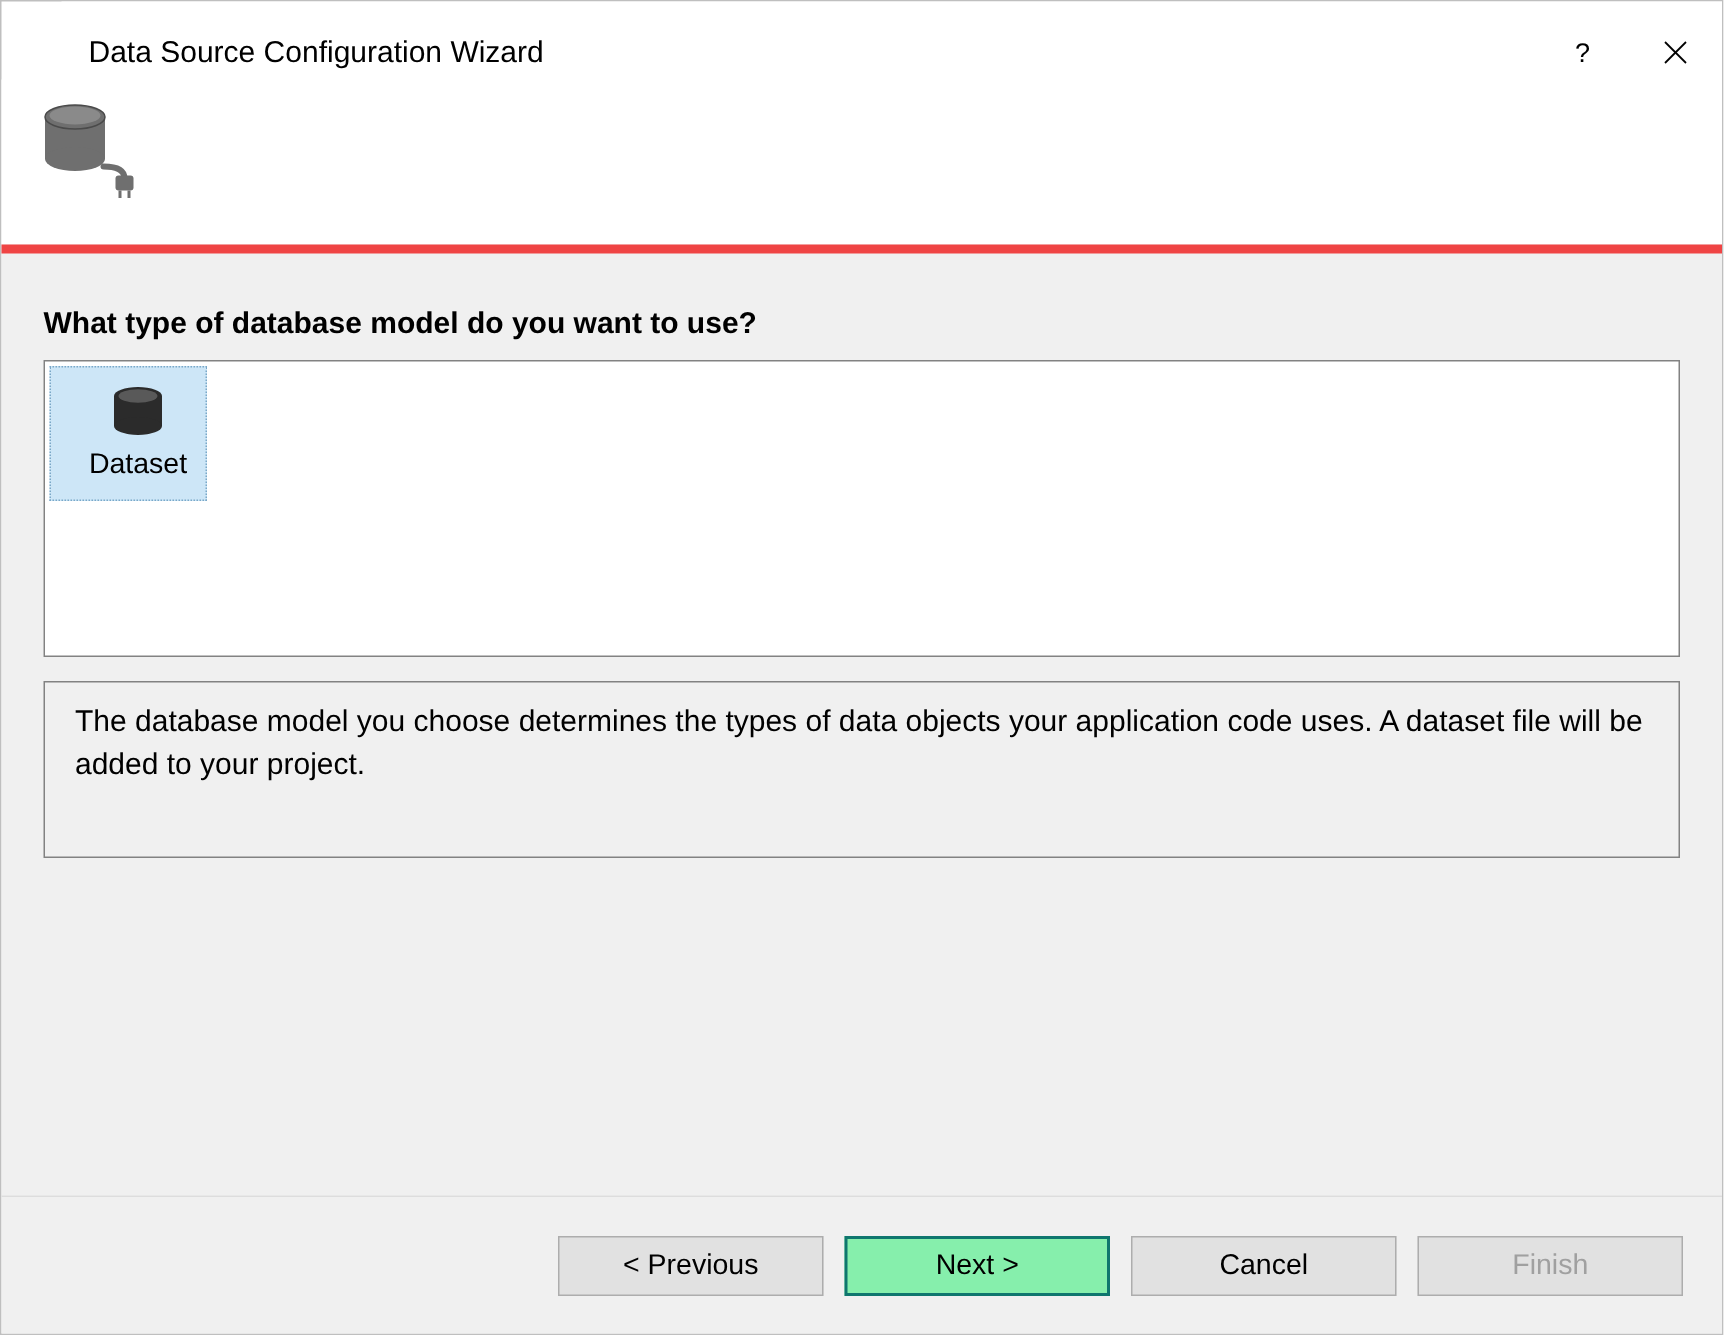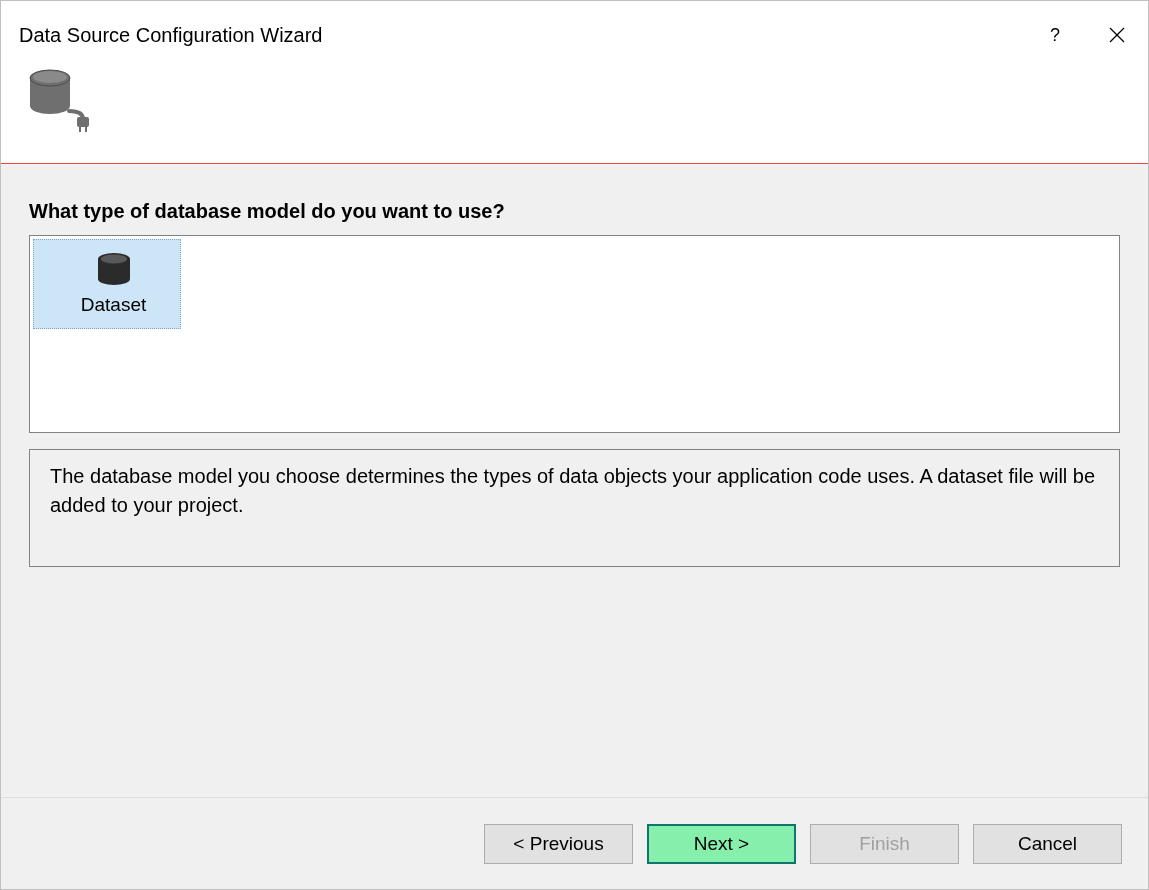--- a/index.html
+++ b/index.html
@@ -17,20 +17,21 @@
     flex-direction: column;
     background: #ffffff;
   }
   
   .titlebar {
     height: 52px;
     display: flex;
     align-items: center;
     padding: 16px 0 0 18px;
     background: #ffffff;
+    margin-left: 40px;
   }
   .titlebar-title {
     font-size: 20px;
     color: #000;
     flex: 1;
   }
   .titlebar-btn {
     width: 62px;
     height: 52px;
     display: flex;
@@ -58,41 +59,41 @@
     font-size: 24px;
     font-weight: 700;
     color: #000;
     margin-left: 28px;
     margin-top: -24px;
   }
   
   .content {
     flex: 1;
     background: #f0f0f0;
-    border-top: 1px solid #ef4444;
+    border-top: 6px solid #ef4444;
     padding: 36px 28px 0 28px;
     display: flex;
     flex-direction: column;
   }
   .prompt-label {
     font-size: 20px;
     font-weight: 700;
     color: #000;
     margin-bottom: 12px;
   }
   .model-list {
     background: #ffffff;
     border: 1px solid #828282;
     height: 198px;
     padding: 3px;
     display: flex;
     align-items: flex-start;
   }
   .model-item {
-    width: 148px;
+    width: 105px;
     height: 90px;
     background: #cde6f7;
     border: 1px dotted #7aa7c7;
     display: flex;
     flex-direction: column;
     align-items: center;
     justify-content: center;
     gap: 6px;
     padding-left: 13px;
   }
@@ -115,21 +116,21 @@
     height: 92px;
     background: #f0f0f0;
     border-top: 1px solid #ddd;
     display: flex;
     align-items: center;
     justify-content: flex-end;
     padding: 0 26px;
     gap: 14px;
   }
   .btn {
-    width: 149px;
+    width: 177px;
     height: 40px;
     background: #e1e1e1;
     border: 1px solid #adadad;
     font-size: 19px;
     color: #000;
     display: flex;
     align-items: center;
     justify-content: center;
     font-family: inherit;
   }
@@ -187,17 +188,17 @@
         <div class="model-item-label">Dataset</div>
       </div>
     </div>
 
     <div class="description-box">The database model you choose determines the types of data objects your application code uses. A dataset file will be added to your project.</div>
   </div>
 
   <div class="footer">
     <button class="btn">&lt; Previous</button>
     <button class="btn default">Next &gt;</button>
+    <button class="btn">Cancel</button>
     <button class="btn disabled">Finish</button>
-    <button class="btn">Cancel</button>
   </div>
 
 </div>
 
 </body></html>

